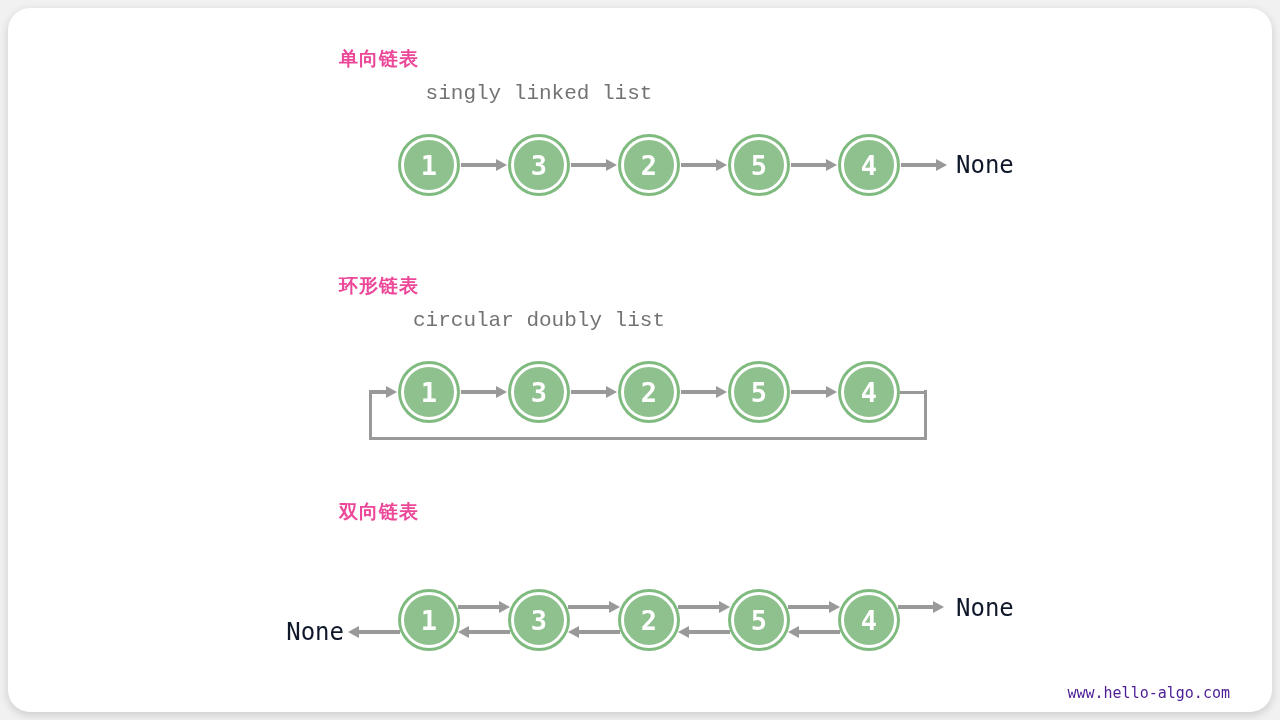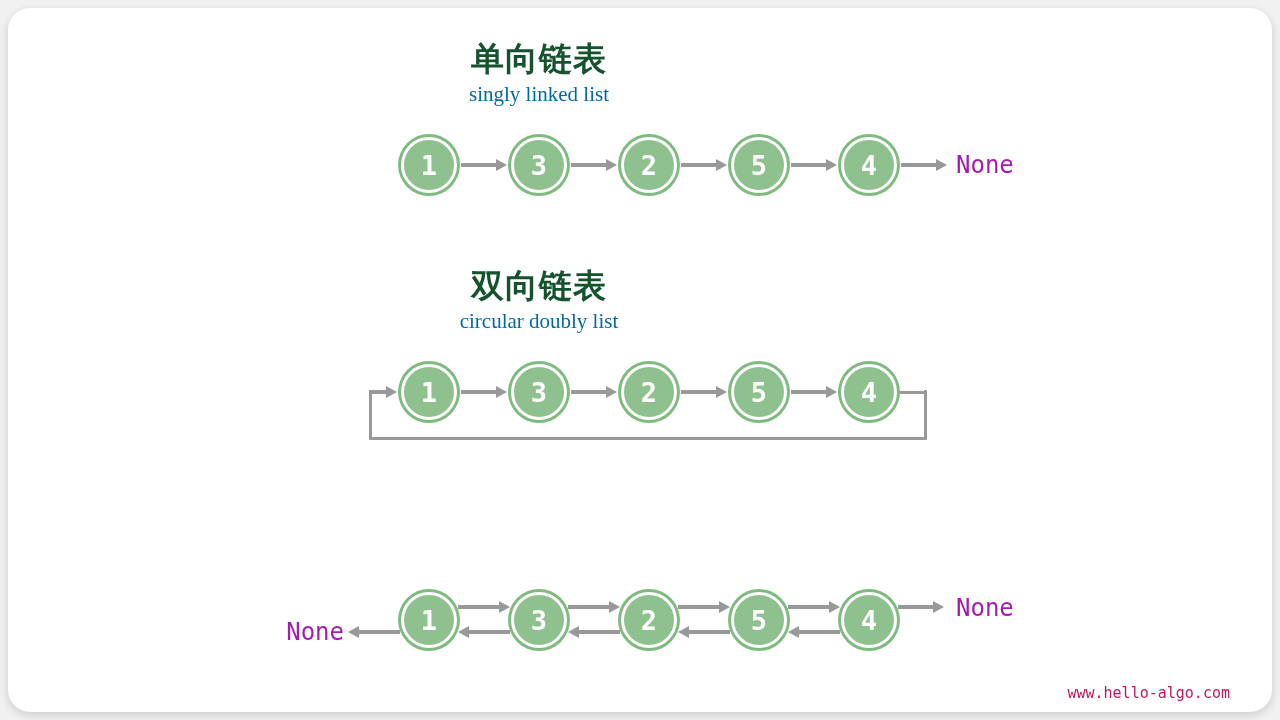--- a/index.html
+++ b/index.html
@@ -7,28 +7,28 @@
     width:1280px;height:720px;position:relative;overflow:hidden;
     background:#f1f1f1;
     font-family:"Liberation Sans",sans-serif;
   }
   .card{
     position:absolute;left:8px;top:8px;right:8px;bottom:8px;
     background:#ffffff;border-radius:22px;
     box-shadow:0 3px 10px rgba(0,0,0,0.16);
   }
   .sec-title{
-    position:absolute;left:331px;width:400px;text-align:center;
-    font-size:33px;line-height:34px;font-weight:700;color:#14532d;
+    position:absolute;left:331px;width:400px;text-align:left;
+    font-size:19px;line-height:34px;font-weight:700;color:#ec4899;
     font-family:"Liberation Sans",sans-serif;letter-spacing:1px;
   }
   .sec-subtitle{
     position:absolute;left:331px;width:400px;text-align:center;
-    font-size:21px;line-height:28px;color:#0369a1;
-    font-family:Liberation Serif, serif;
+    font-size:21px;line-height:28px;color:#737373;
+    font-family:Liberation Mono, monospace;
   }
   .node{
     position:absolute;box-sizing:border-box;width:56px;height:56px;
     border-radius:50%;background:#8fc18f;border:3px solid #ffffff;
     box-shadow:0 0 0 3px #7fba7f;
     display:flex;align-items:center;justify-content:center;
     color:#ffffff;font-family:"DejaVu Sans Mono",monospace;
     font-size:27px;font-weight:600;
   }
   .arr{position:absolute;height:4px;background:#999999;}
@@ -44,26 +44,26 @@
   }
   .loop-rect{
     position:absolute;left:361px;top:382px;width:558px;height:50px;
     box-sizing:border-box;
     border-left:3px solid #999999;border-right:3px solid #999999;
     border-bottom:3px solid #999999;
   }
   .hline{position:absolute;height:3px;background:#999999;}
   .none-label{
     position:absolute;font-family:"DejaVu Sans Mono",monospace;
-    font-size:24px;line-height:28px;color:#a21caf;
+    font-size:24px;line-height:28px;color:#0f172a;
   }
   .watermark{
     position:absolute;right:42px;top:677px;
     font-family:"DejaVu Sans Mono",monospace;
-    font-size:15px;line-height:16px;color:#be185d;
+    font-size:15px;line-height:16px;color:#4c1d95;
   }
 </style>
 </head>
 <body>
 
 <div class="card">
 
   <div class="sec-title" style="top:34px">单向链表</div>
   <div class="sec-subtitle" style="top:72px">singly linked list</div>
 
@@ -73,38 +73,39 @@
   <div class="node" style="left:723px;top:129px">5</div>
   <div class="node" style="left:833px;top:129px">4</div>
 
   <div class="arr arr-r" style="left:453px;top:155px;width:35px"></div>
   <div class="arr arr-r" style="left:563px;top:155px;width:35px"></div>
   <div class="arr arr-r" style="left:673px;top:155px;width:35px"></div>
   <div class="arr arr-r" style="left:783px;top:155px;width:35px"></div>
   <div class="arr arr-r" style="left:893px;top:155px;width:35px"></div>
   <div class="none-label" style="left:948px;top:143px">None</div>
 
-  <div class="sec-title" style="top:261px">双向链表</div>
+  <div class="sec-title" style="top:261px">环形链表</div>
   <div class="sec-subtitle" style="top:299px">circular doubly list</div>
 
   <div class="loop-rect"></div>
   <div class="hline" style="left:892px;top:383px;width:27px"></div>
   <div class="arr arr-r" style="left:361px;top:382px;width:17px"></div>
 
   <div class="node" style="left:393px;top:356px">1</div>
   <div class="node" style="left:503px;top:356px">3</div>
   <div class="node" style="left:613px;top:356px">2</div>
   <div class="node" style="left:723px;top:356px">5</div>
   <div class="node" style="left:833px;top:356px">4</div>
 
   <div class="arr arr-r" style="left:453px;top:382px;width:35px"></div>
   <div class="arr arr-r" style="left:563px;top:382px;width:35px"></div>
   <div class="arr arr-r" style="left:673px;top:382px;width:35px"></div>
   <div class="arr arr-r" style="left:783px;top:382px;width:35px"></div>
 
+  <div class="sec-title" style="top:487px">双向链表</div>
 
   <div class="node" style="left:393px;top:584px">1</div>
   <div class="node" style="left:503px;top:584px">3</div>
   <div class="node" style="left:613px;top:584px">2</div>
   <div class="node" style="left:723px;top:584px">5</div>
   <div class="node" style="left:833px;top:584px">4</div>
 
   <div class="arr arr-r" style="left:450px;top:597px;width:41px"></div>
   <div class="arr arr-r" style="left:560px;top:597px;width:41px"></div>
   <div class="arr arr-r" style="left:670px;top:597px;width:41px"></div>

